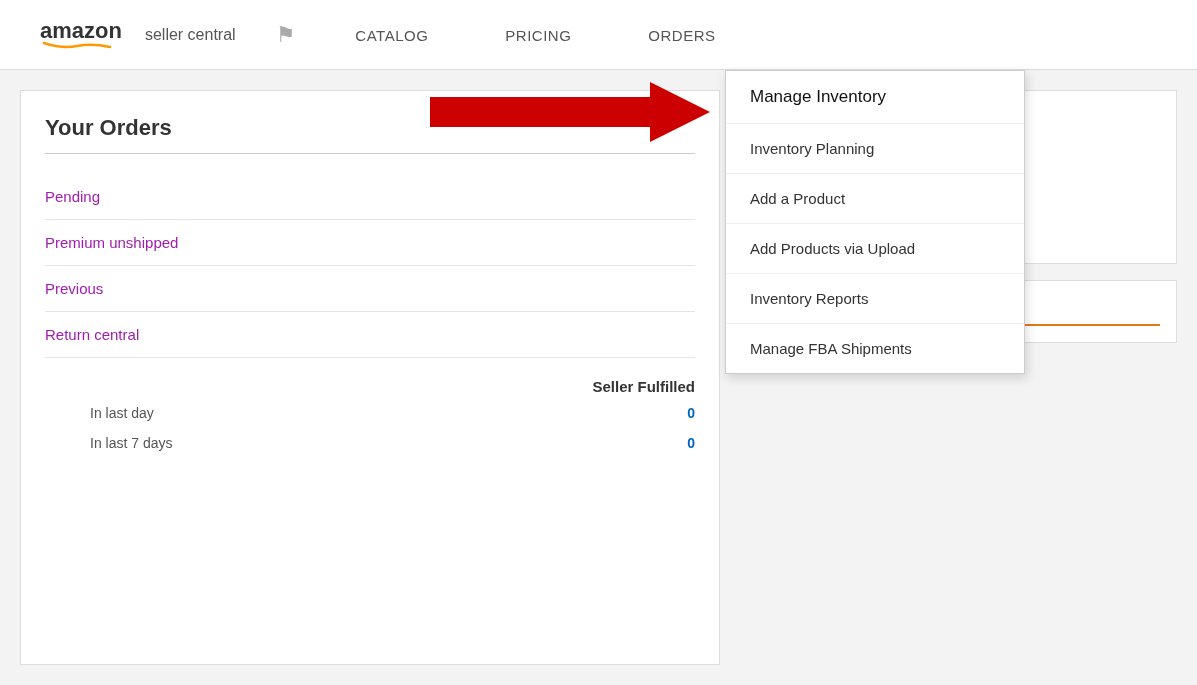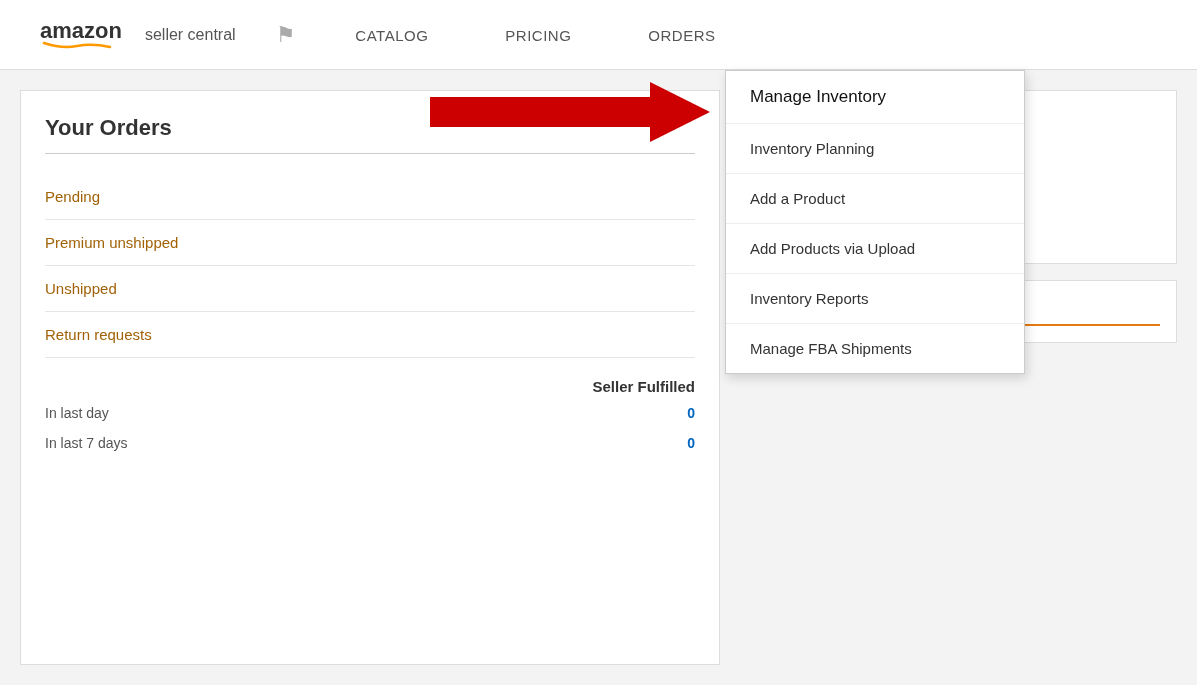--- a/index.html
+++ b/index.html
@@ -120,40 +120,41 @@
       font-weight: bold;
       color: #333;
       margin-bottom: 20px;
       padding-bottom: 12px;
       border-bottom: 1px solid #ccc;
     }
 
     .order-link {
       display: block;
       padding: 14px 0;
-      color: #a16207;
+      color: #a21caf;
       font-size: 15px;
       text-decoration: none;
       border-bottom: 1px solid #e5e5e5;
       cursor: pointer;
     }
 
     .section-label {
       font-size: 15px;
       font-weight: bold;
       color: #333;
       margin-top: 20px;
       margin-bottom: 4px;
       text-align: right;
     }
 
     .section-sublabel {
       font-size: 14px;
       color: #555;
       margin-bottom: 2px;
+      margin-left: 45px;
     }
 
     .order-row {
       display: flex;
       justify-content: space-between;
       padding: 6px 0;
       font-size: 14px;
       color: #555;
     }
 
@@ -283,22 +284,22 @@
     <span>Manage FBA Shipments</span>
   </div>
 </div>
 
 <div class="main-content">
 
   <div class="left-panel">
     <div class="panel-title">Your Orders</div>
     <a class="order-link">Pending</a>
     <a class="order-link">Premium unshipped</a>
-    <a class="order-link">Unshipped</a>
-    <a class="order-link">Return requests</a>
+    <a class="order-link">Previous</a>
+    <a class="order-link">Return central</a>
 
     <div class="section-label">Seller Fulfilled</div>
     <div class="order-row">
       <span class="section-sublabel">In last day</span>
       <span class="order-count">0</span>
     </div>
     <div class="order-row">
       <span class="section-sublabel">In last 7 days</span>
       <span class="order-count">0</span>
     </div>

